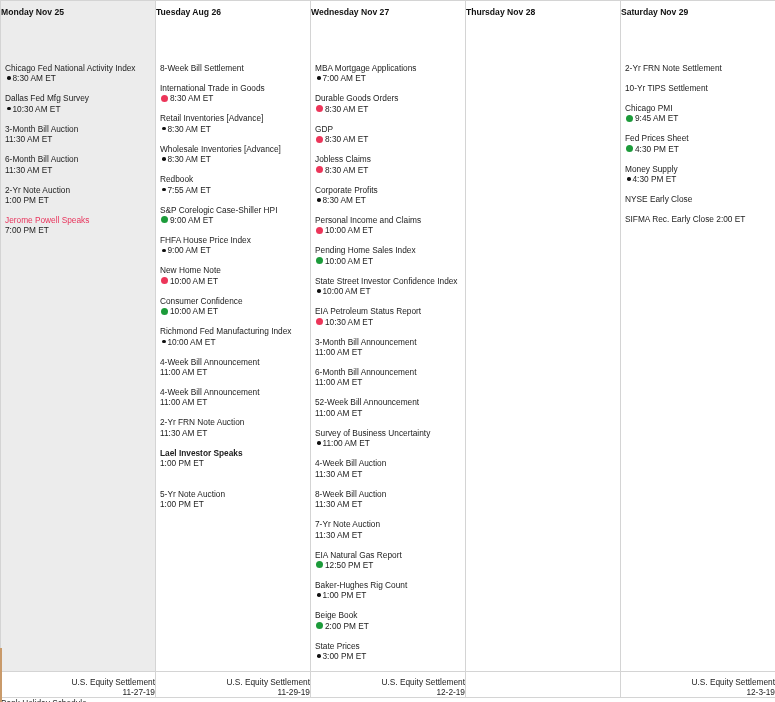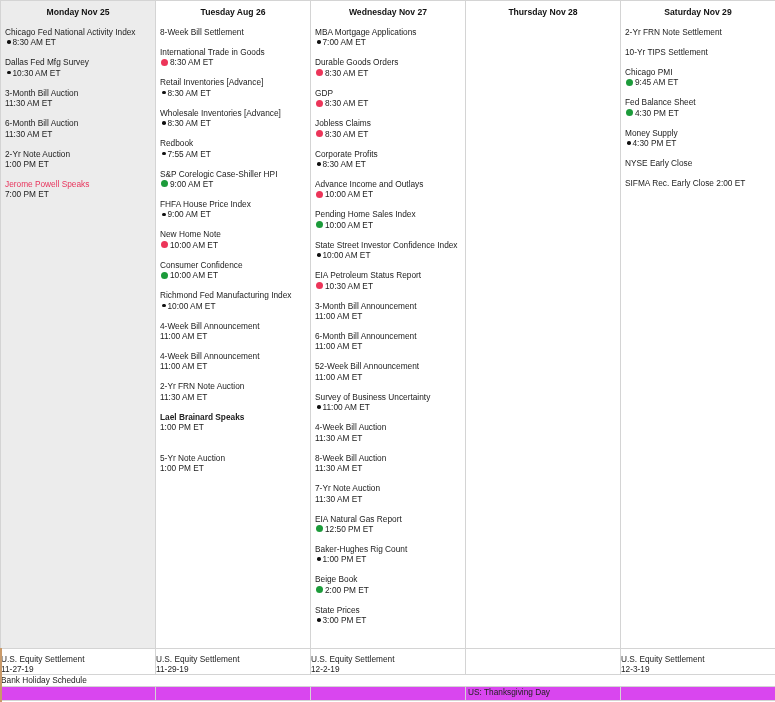--- a/index.html
+++ b/index.html
@@ -2,32 +2,32 @@
 <html><head>
 <meta charset="utf-8">
 <style>
   html, body { margin:0; padding:0; background:#ffffff; }
   body { width:775px; height:702px; overflow:hidden; font-family:"Liberation Sans", sans-serif; color:#222; font-size:8.3px; }
   .cal { position:relative; width:775px; height:702px; }
   table.grid { border-collapse:collapse; table-layout:fixed; width:775px; }
   table.grid td, table.grid th { border:1px solid #d4d4d4; padding:0; vertical-align:top; }
   .col-today { background:#ececec; }
   .day-cell { height:648px; box-sizing:border-box; position:relative; }
-  .day-head { font-weight:bold; text-align:center; font-size:8.6px; padding-top:6px; height:26px; box-sizing:border-box; color:#111; }
-  .events { padding:0 0 0 4px; }
+  .day-head { font-weight:bold; font-size:8.6px; padding-top:6px; height:26px; box-sizing:border-box; color:#111; }
+  .events { padding:0 0 0 4px;margin-top:36px; }
   .ev { margin-bottom:9.6px; line-height:10.4px; }
   .ev .title { display:block; white-space:nowrap; }
   .ev .time { display:block; white-space:nowrap; }
   .ev.bold .title { font-weight:bold; }
   .ev.red .title { color:#e8345c; font-weight:normal; }
   .dot { display:inline-block; border-radius:50%; vertical-align:middle; margin-right:2px; position:relative; top:-1px; }
   .dot.small { width:3.5px; height:3.5px; background:#111; margin-left:2px; margin-right:2px; }
   .dot.red { width:7px; height:7px; background:#ec3559; margin-left:1px; }
   .dot.green { width:7px; height:7px; background:#1c9b3a; margin-left:1px; }
-  .settle-cell { height:20px; text-align:left; font-size:8.3px; line-height:10px; padding-top:5px !important; box-sizing:border-box; }
+  .settle-cell { height:20px; text-align:right; font-size:8.3px; line-height:10px; padding-top:5px !important; box-sizing:border-box; }
   .bank-row td { height:11px; text-align:left; font-size:8.3px; line-height:10px; background:#fff; }
   .holiday-row td { height:13px; font-size:8.3px; line-height:11px; background:#d946ef; }
   .holiday-row td.label { padding-left:2px !important; }
   .left-edge { position:absolute; left:0; top:648px; width:2px; height:54px; background:#c99a6a; }
 </style>
 </head>
 <body>
 
 <div class="cal">
   <table class="grid">
@@ -117,21 +117,21 @@
               </div>
               <div class="ev">
                 <span class="title">4-Week Bill Announcement</span>
                 <span class="time"><span>11:00 AM ET</span></span>
               </div>
               <div class="ev">
                 <span class="title">2-Yr FRN Note Auction</span>
                 <span class="time"><span>11:30 AM ET</span></span>
               </div>
               <div class="ev bold" style="margin-bottom: 20px;">
-                <span class="title">Lael Brainard Speaks</span>
+                <span class="title">Lael Investor Speaks</span>
                 <span class="time"><span>1:00 PM ET</span></span>
               </div>
               <div class="ev">
                 <span class="title">5-Yr Note Auction</span>
                 <span class="time"><span>1:00 PM ET</span></span>
               </div>
             </div>
           </td>
           <td class="day-cell">
             <div class="day-head">Wednesday Nov 27</div>
@@ -150,21 +150,21 @@
               </div>
               <div class="ev">
                 <span class="title">Jobless Claims</span>
                 <span class="time"><span class="dot red"></span><span>8:30 AM ET</span></span>
               </div>
               <div class="ev">
                 <span class="title">Corporate Profits</span>
                 <span class="time"><span class="dot small"></span><span>8:30 AM ET</span></span>
               </div>
               <div class="ev">
-                <span class="title">Advance Income and Outlays</span>
+                <span class="title">Personal Income and Claims</span>
                 <span class="time"><span class="dot red"></span><span>10:00 AM ET</span></span>
               </div>
               <div class="ev">
                 <span class="title">Pending Home Sales Index</span>
                 <span class="time"><span class="dot green"></span><span>10:00 AM ET</span></span>
               </div>
               <div class="ev">
                 <span class="title">State Street Investor Confidence Index</span>
                 <span class="time"><span class="dot small"></span><span>10:00 AM ET</span></span>
               </div>
@@ -229,21 +229,21 @@
                 <span class="title">2-Yr FRN Note Settlement</span>
               </div>
               <div class="ev">
                 <span class="title">10-Yr TIPS Settlement</span>
               </div>
               <div class="ev">
                 <span class="title">Chicago PMI</span>
                 <span class="time"><span class="dot green"></span><span>9:45 AM ET</span></span>
               </div>
               <div class="ev">
-                <span class="title">Fed Balance Sheet</span>
+                <span class="title">Fed Prices Sheet</span>
                 <span class="time"><span class="dot green"></span><span>4:30 PM ET</span></span>
               </div>
               <div class="ev">
                 <span class="title">Money Supply</span>
                 <span class="time"><span class="dot small"></span><span>4:30 PM ET</span></span>
               </div>
               <div class="ev">
                 <span class="title">NYSE Early Close</span>
               </div>
               <div class="ev">

